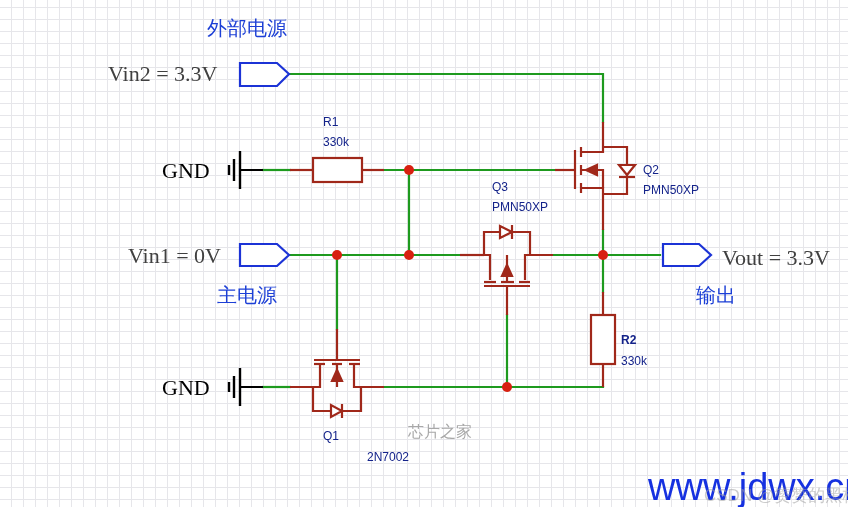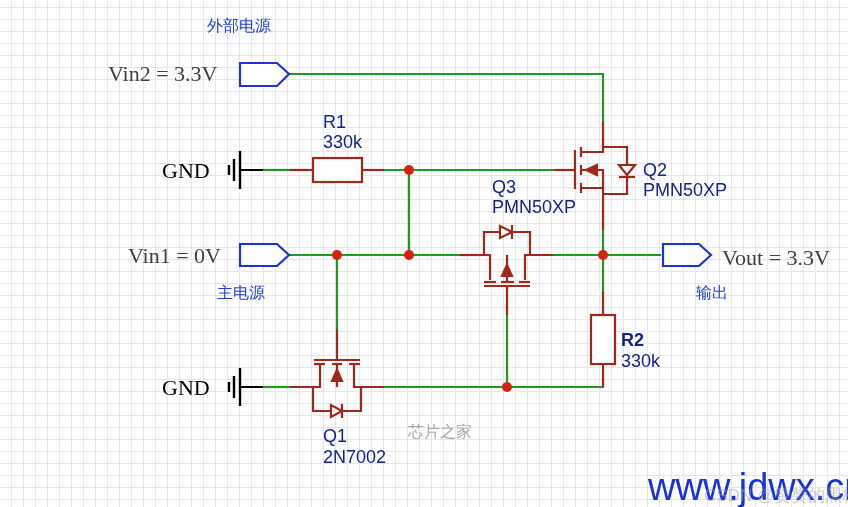--- a/index.html
+++ b/index.html
@@ -9,22 +9,22 @@
     position: absolute; left: 0; top: 0; width: 848px; height: 507px;
     background-image:
       linear-gradient(to right, #e6e6ea 1px, transparent 1px),
       linear-gradient(to bottom, #e6e6ea 1px, transparent 1px);
     background-size: 12px 12px;
     background-position: 11px 7px;
   }
   .lbl { position: absolute; white-space: nowrap; line-height: 1; }
   .serif { font-family: "Liberation Serif", serif; color: #404040; font-size: 22px; }
   .gnd-txt { font-family: "Liberation Serif", serif; color: #000; font-size: 22px; }
-  .cjk { font-family: "DejaVu Sans", sans-serif; color: #1c3fd6; font-size: 16px; }
-  .part { font-family: "Liberation Sans", sans-serif; color: #14238a; font-size: 18px; line-height: 19px; }
+  .cjk { font-family: "DejaVu Sans", sans-serif; color: #1c3fd6; font-size: 20px; }
+  .part { font-family: "Liberation Sans", sans-serif; color: #14238a; font-size: 12px; line-height: 19px; }
   .wm { font-family: "DejaVu Sans", sans-serif; color: #a8a8a8; font-size: 16px; margin-top: 20px; }
   .site { font-family: "Liberation Sans", sans-serif; color: #1631e0; font-size: 38px; }
   .csdn { font-family: Liberation Sans, sans-serif; color: rgba(160,160,160,0.55); font-size: 17px; }
 </style>
 </head>
 <body>
 
 <div class="grid-bg"></div>
 
 <svg id="canvas" width="848" height="507" viewBox="0 0 848 507">
@@ -152,17 +152,17 @@
 <div class="lbl part" style="left:643px; top:161px;">Q2</div>
 <div class="lbl part" style="left:643px; top:181px;">PMN50XP</div>
 
 <div class="lbl part" style="left:492px; top:178px;">Q3</div>
 <div class="lbl part" style="left:492px; top:198px;">PMN50XP</div>
 
 <div class="lbl part" style="left:621px; top:331px;font-weight:bold;">R2</div>
 <div class="lbl part" style="left:621px; top:352px;">330k</div>
 
 <div class="lbl part" style="left:323px; top:427px;">Q1</div>
-<div class="lbl part" style="left:323px; top:448px;">2N7002</div>
+<div class="lbl part" style="left:323px; top:448px;padding-left:44px;">2N7002</div>
 
 <div class="lbl wm" style="left:408px; top:404px;">芯片之家</div>
 <div class="lbl site" style="left:648px; top:468px;">www.jdwx.cn</div>
 <div class="lbl csdn" style="left:704px; top:487px;">CSDN @赞赞的黑板、</div>
 
 </body></html>

